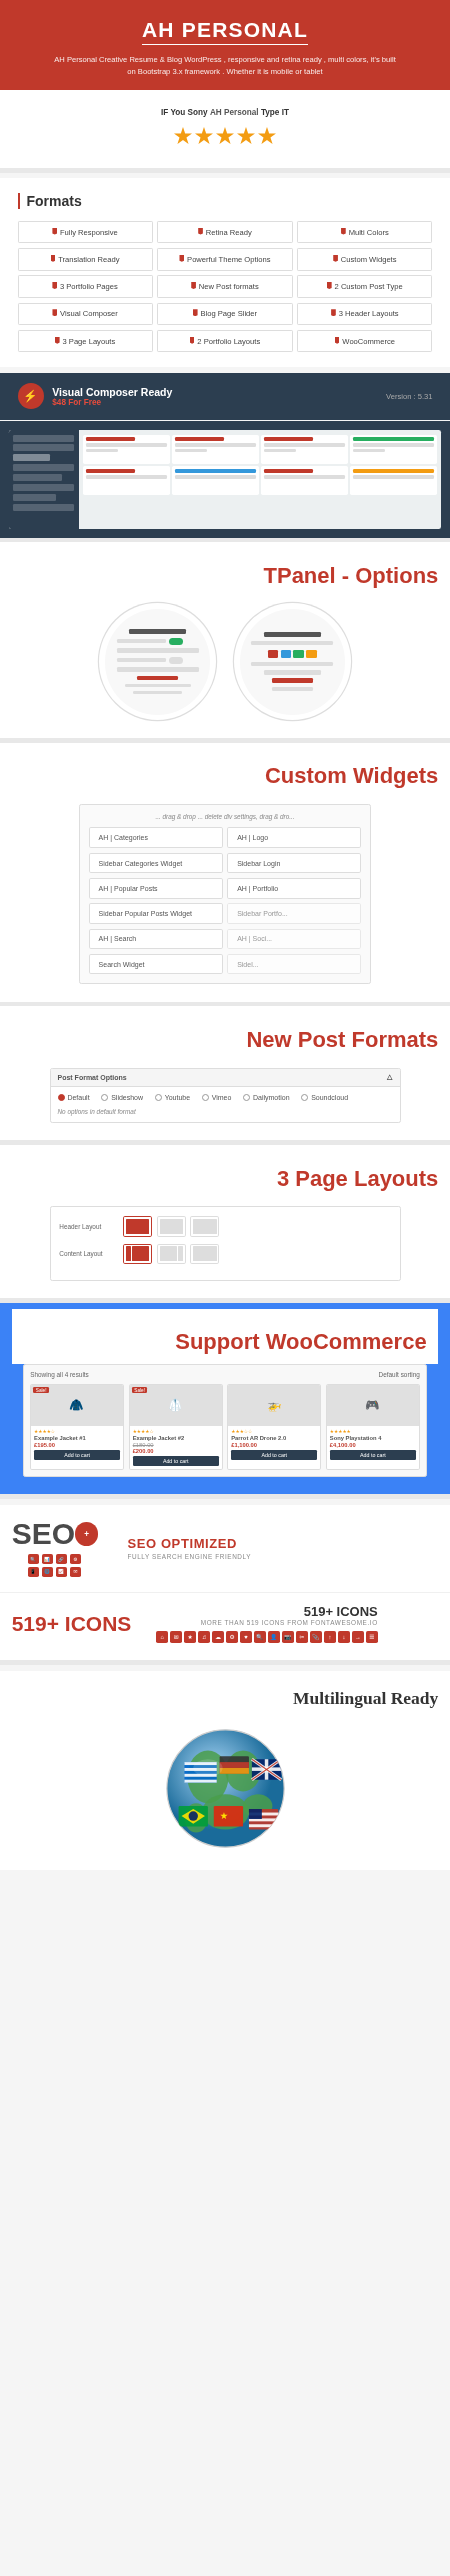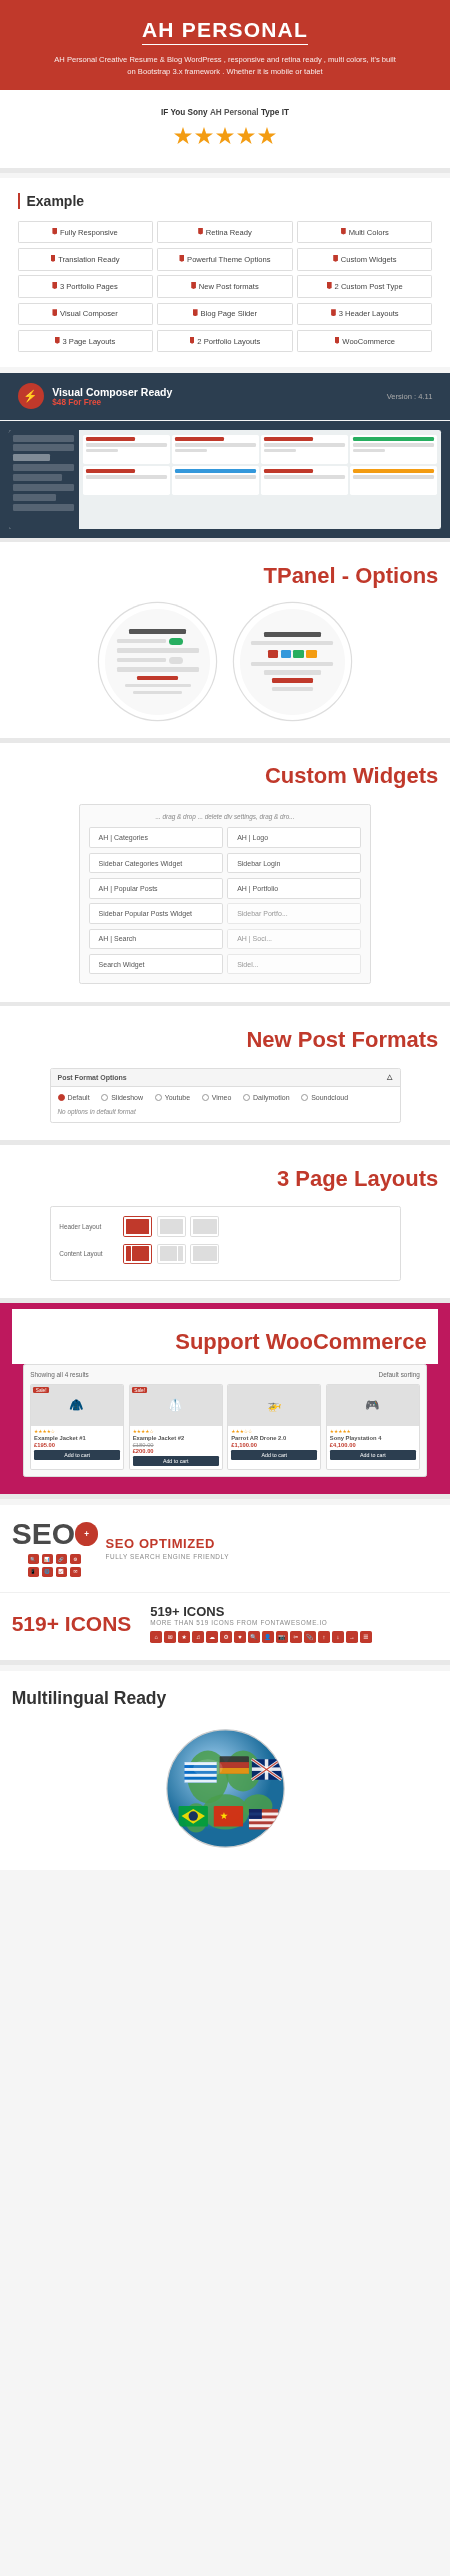--- a/index.html
+++ b/index.html
@@ -364,21 +364,21 @@
       border-color: #c0392b;
     }
     .layout-col {
       flex: 1;
       background: #c0392b;
       border-radius: 0.6px;
     }
 
     
     .woo-section {
-      background: #be185d;
+      background: #3b82f6;
       padding: 5.8px 11.7px 17.5px;
     }
     .woo-logo-area {
       background: #7f54b3;
       border-radius: 4.7px;
       padding: 17.5px;
       text-align: center;
       margin: 0 11.7px 11.7px;
     }
     .woo-logo {
@@ -482,21 +482,21 @@
       border-radius: 1.2px;
       cursor: pointer;
     }
 
     
     .seo-section {
       background: white;
       padding: 14.6px 11.7px;
       display: flex;
       align-items: center;
-      gap: 7px;
+      gap: 29px;
       margin-top: 5.8px;
     }
     .seo-left {
       display: flex;
       flex-direction: column;
       align-items: center;
       gap: 4.7px;
     }
     .seo-logo {
       display: flex;
@@ -552,22 +552,23 @@
       text-transform: uppercase;
       letter-spacing: 0.6px;
       margin-top: 1.8px;
     }
 
     .icons-section {
       background: white;
       padding: 11.7px 11.7px 17.5px;
       display: flex;
       align-items: center;
-      gap: 19px;
+      gap: 25px;
       border-top: 0.6px solid #f0f0f0;
+      text-align: right;
     }
     .icons-left {
       font-size: 23.4px;
       font-weight: 900;
       color: #c0392b;
     }
     .icons-right h3 {
       font-size: 13px;
       font-weight: 900;
       color: #333;
@@ -594,22 +595,23 @@
       align-items: center;
       justify-content: center;
       font-size: 5.8px;
       border-radius: 1.8px;
     }
 
     
     .multilingual-section {
       background: white;
       padding: 17.5px 11.7px;
-      text-align: left;
+      text-align: right;
       margin-top: 5.8px;
+      font-family: Liberation Serif, serif;
     }
     .multilingual-section h2 {
       font-size: 17.5px;
       font-weight: bold;
       color: #333;
       margin-bottom: 14.6px;
     }
 
     
     .section-divider {
@@ -638,21 +640,21 @@
 <div class="rating-section">
   <p>
     <span>IF You Sony</span> <strong>AH Personal</strong> <span>Type IT</span>
   </p>
   <div class="stars">★★★★★</div>
 </div>
 
 <div class="section-divider"></div>
 
 <div class="features-section">
-  <div class="features-title">Example</div>
+  <div class="features-title">Formats</div>
   <div class="features-grid">
     <div class="feature-item"><span class="feat-tag"></span>Fully Responsive</div>
     <div class="feature-item"><span class="feat-tag"></span>Retina Ready</div>
     <div class="feature-item"><span class="feat-tag"></span>Multi Colors</div>
     <div class="feature-item"><span class="feat-tag"></span>Translation Ready</div>
     <div class="feature-item"><span class="feat-tag"></span>Powerful Theme Options</div>
     <div class="feature-item"><span class="feat-tag"></span>Custom Widgets</div>
     <div class="feature-item"><span class="feat-tag"></span>3 Portfolio Pages</div>
     <div class="feature-item"><span class="feat-tag"></span>New Post formats</div>
     <div class="feature-item"><span class="feat-tag"></span>2 Custom Post Type</div>
@@ -666,21 +668,21 @@
 </div>
 
 <div class="vc-section">
   <div class="vc-left">
     <div class="vc-icon">⚡</div>
     <div class="vc-text">
       <h3>Visual Composer Ready</h3>
       <p>$48 For Free</p>
     </div>
   </div>
-  <div class="vc-version">Version : 4.11</div>
+  <div class="vc-version">Version : 5.31</div>
 </div>
 
 <div class="screenshot-section">
   <div class="screenshot-mockup">
     <div class="mockup-sidebar">
       <div class="mockup-sidebar-item"></div>
       <div class="mockup-sidebar-item"></div>
       <div class="mockup-sidebar-item" style="width:60%;background:rgba(255,255,255,0.4)"></div>
       <div class="mockup-sidebar-item"></div>
       <div class="mockup-sidebar-item" style="width:80%"></div>

